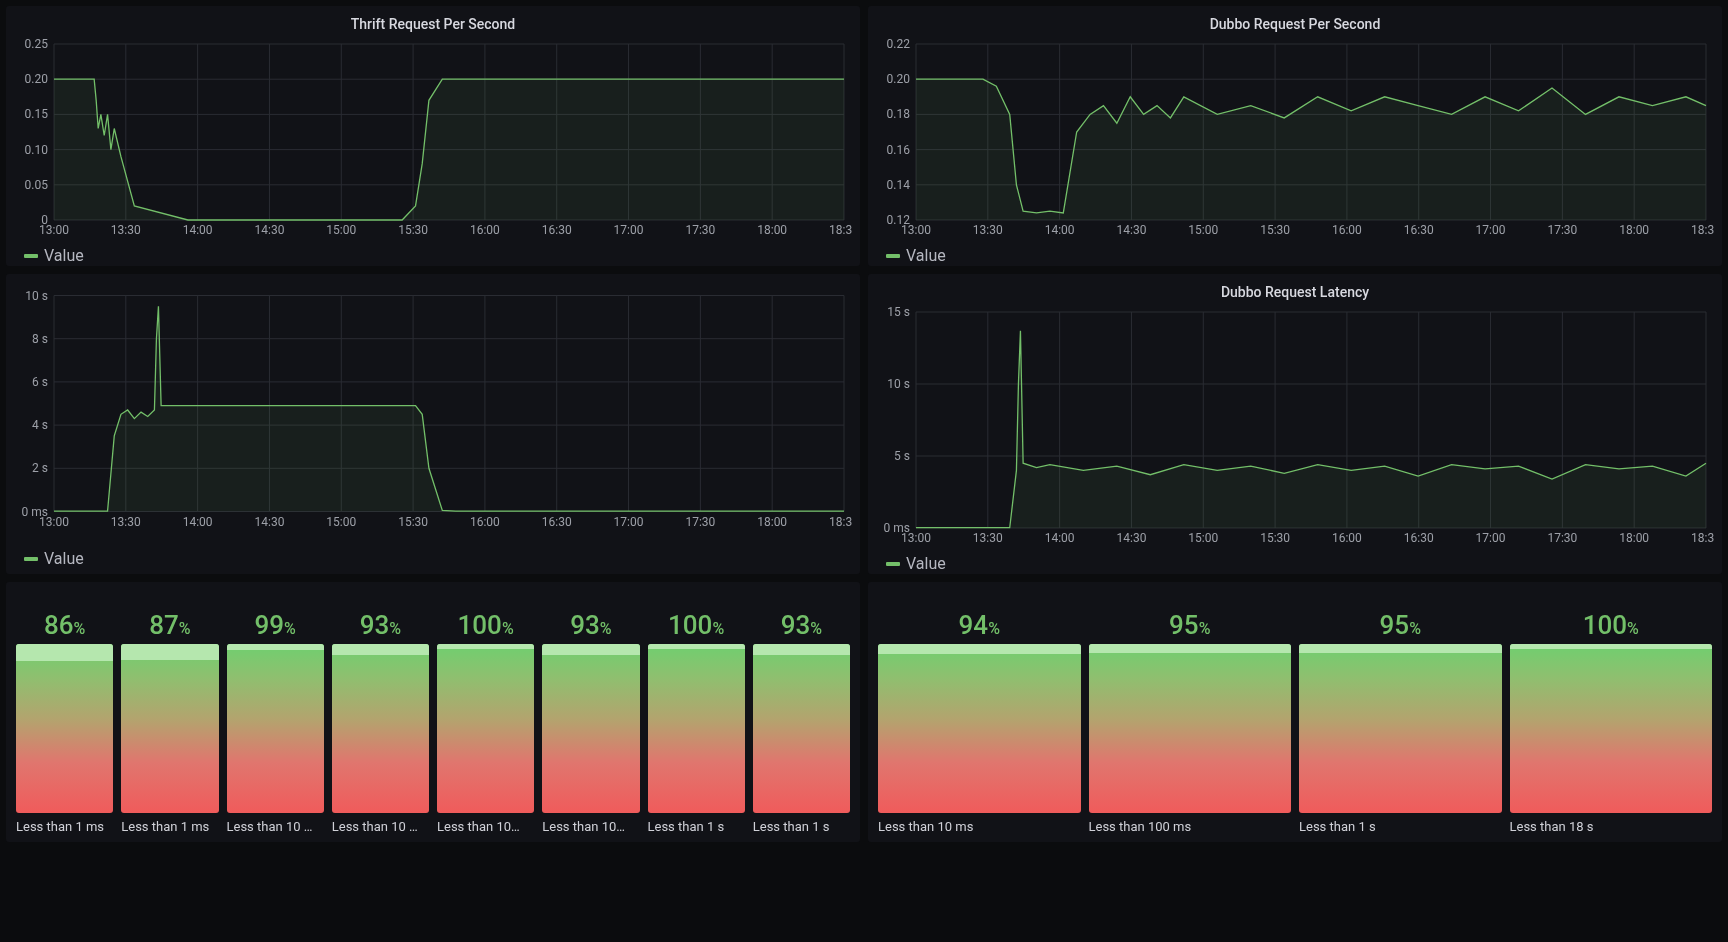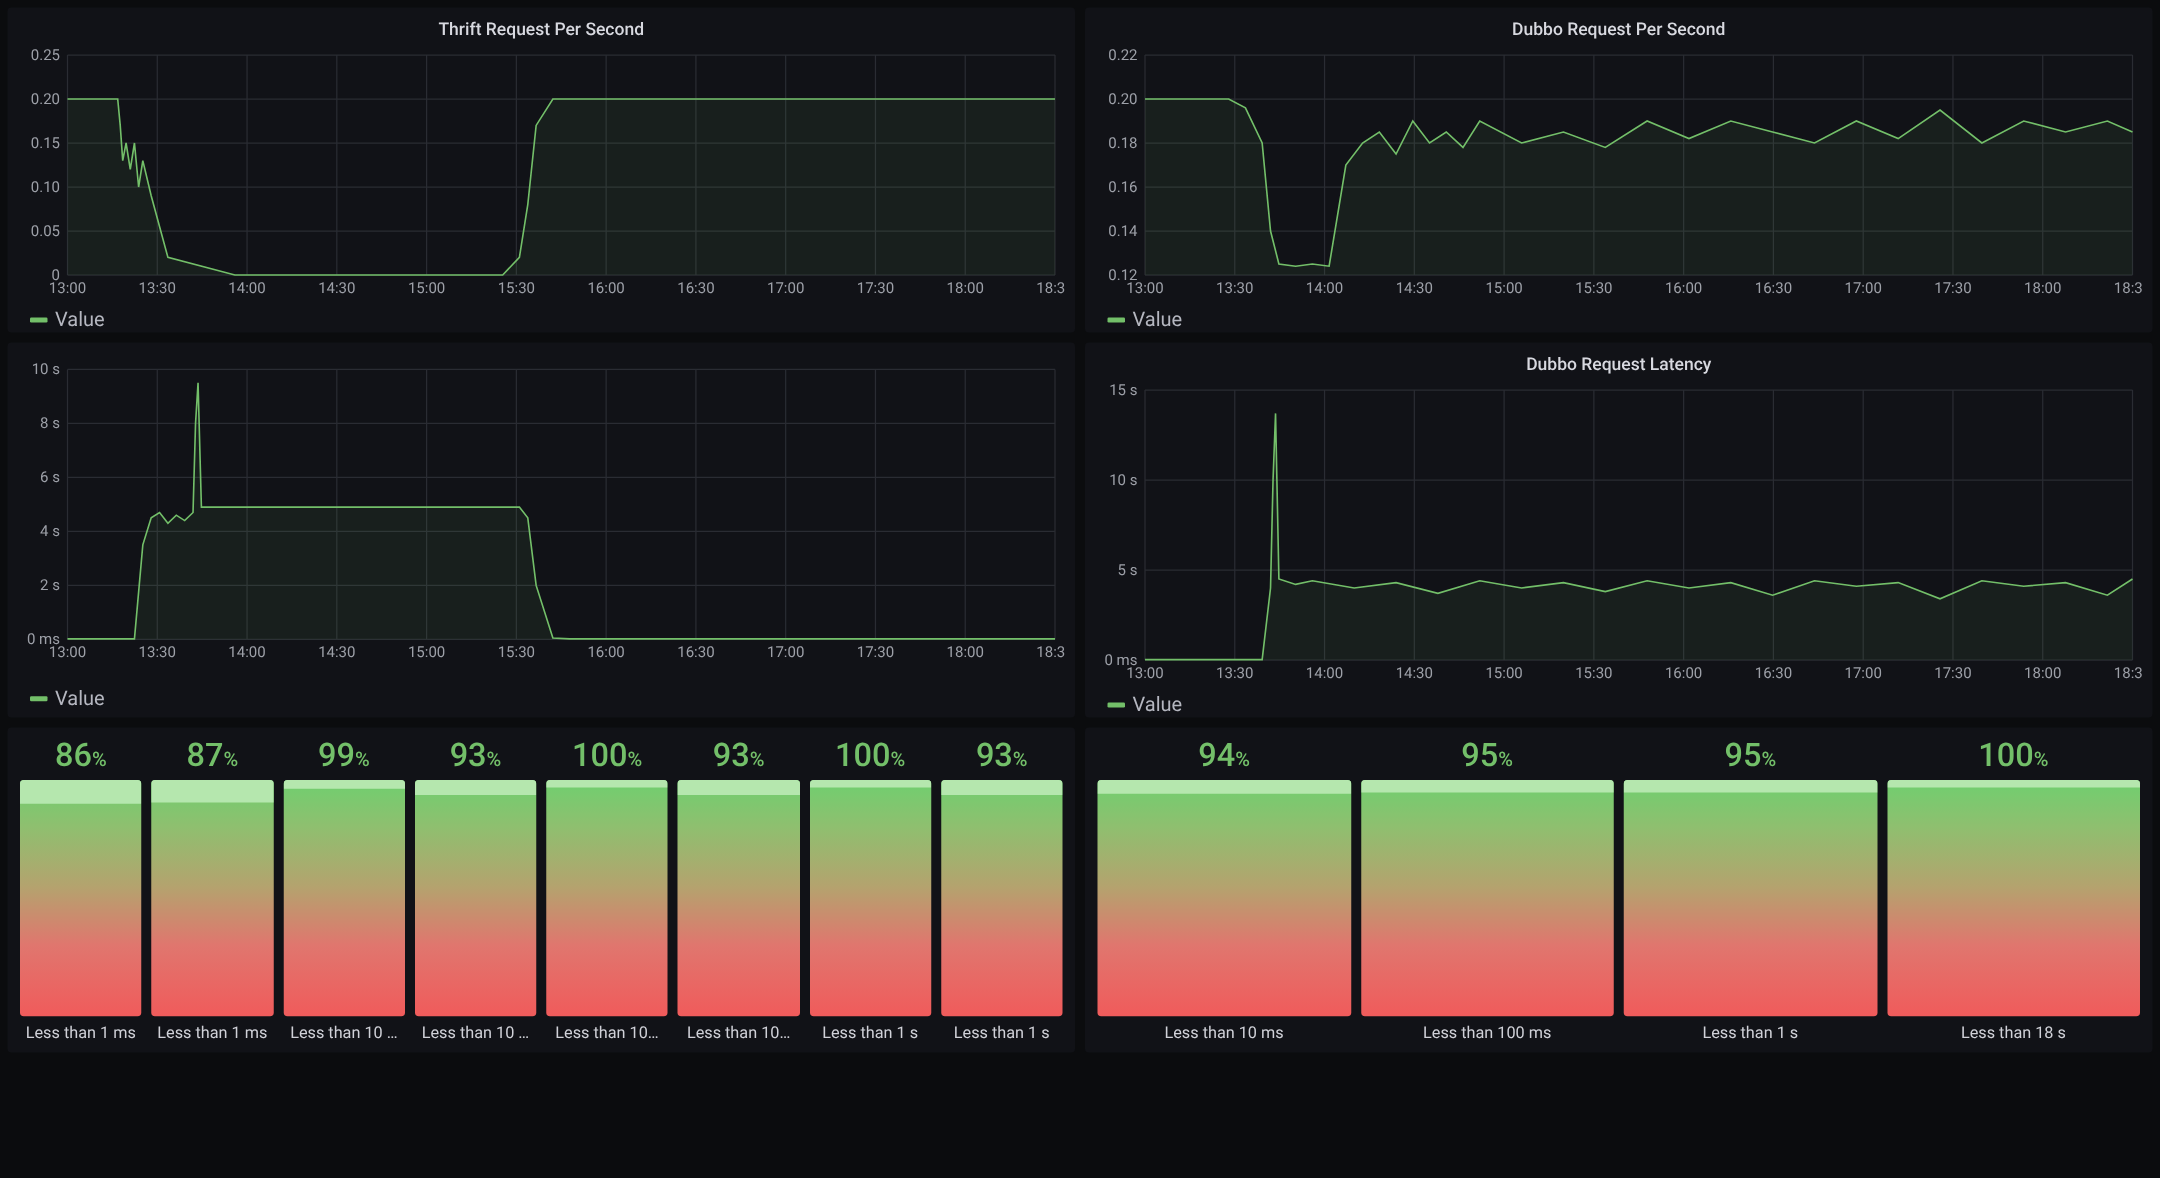--- a/index.html
+++ b/index.html
@@ -65,20 +65,21 @@
     flex: 1;
     display: flex;
     gap: 8px;
     padding: 4px 2px 2px 2px;
   }
   .gauge {
     flex: 1;
     display: flex;
     flex-direction: column;
     min-width: 0;
+    margin-top: 20px;
   }
   .gauge-val {
     text-align: center;
     font-size: 26px;
     font-weight: 500;
     color: #73bf69;
     padding-bottom: 4px;
   }
   .gauge-val .pct { font-size: 16px; }
   .gauge-bar-outer {
@@ -87,21 +88,21 @@
     border-radius: 3px;
     overflow: hidden;
     background: linear-gradient(to bottom, #6fcf6f 0%, #8fbf6f 20%, #b4a36e 45%, #e0766e 70%, #f05b5b 100%);
   }
   .gauge-cap {
     position: absolute;
     left:0; right:0; top:0;
     background: #b5e7ae;
   }
   .gauge-label {
-    text-align: center;
+    text-align: left;
     font-size: 13px;
     color: #d0d1d8;
     padding-top: 6px;
     white-space: nowrap;
     overflow: hidden;
     text-overflow: ellipsis;
   }
 </style>
 </head>
 <body>

